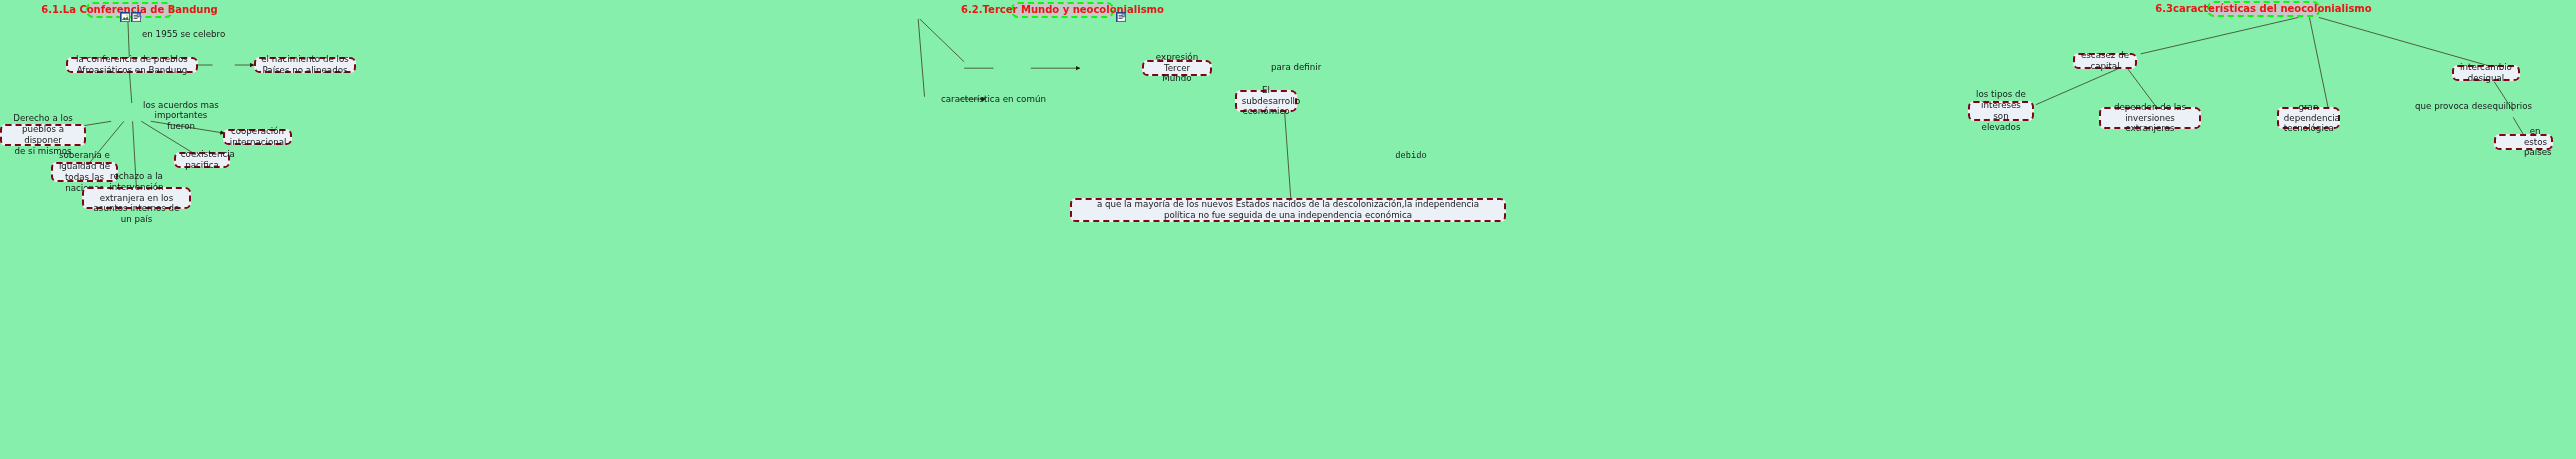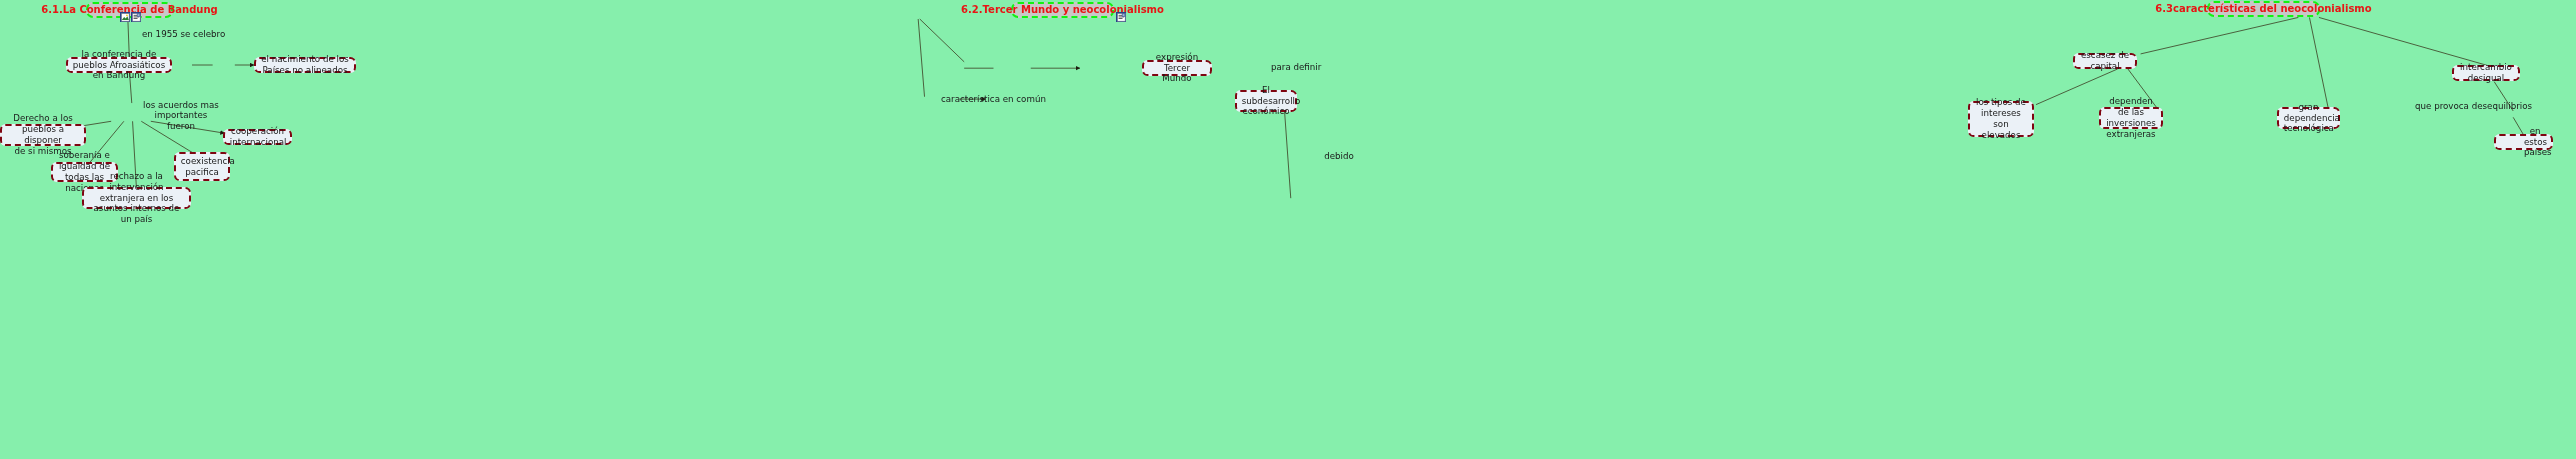--- a/index.html
+++ b/index.html
@@ -155,21 +155,21 @@
         <line x1="2" y1="3" x2="9" y2="3" stroke="#333" stroke-width="1"></line>
         <line x1="2" y1="5" x2="9" y2="5" stroke="#333" stroke-width="1"></line>
         <line x1="2" y1="7" x2="7" y2="7" stroke="#333" stroke-width="1"></line>
         <rect x="6.5" y="1" width="3.5" height="3.5" fill="#9fb7d4" stroke="#27408B" stroke-width="0.7"></rect>
       </svg>
     </span>
   </div>
 
   <div class="edge-label" style="left:94px; top:29px; width:79px;">en 1955 se celebro</div>
 
-  <div class="node" style="left:66px; top:57px; width:106px; height:16px;">
+  <div class="node" style="left:66px; top:57px; width:132px; height:16px;">
     <span class="label">la conferencia de pueblos Afroasiáticos en Bandung</span>
   </div>
 
   <div class="edge-label" style="left:205px; top:58px; width:35px;">supuso</div>
 
   <div class="node" style="left:254px; top:57px; width:102px; height:16px;">
     <span class="label">el nacimiento de los Países no alineados</span>
   </div>
 
   <div class="edge-label wrap" style="left:95px; top:100px; width:76px;">
@@ -191,21 +191,21 @@
     </span>
   </div>
 
   <div class="node" style="left:82px; top:187px; width:109px; height:22px;">
     <span class="label">
       <span>rechazo a la intervención extranjera en los</span><br>
       <span>asuntos internos de un país</span>
     </span>
   </div>
 
-  <div class="node" style="left:174px; top:152px; width:56px; height:29px;">
+  <div class="node" style="left:174px; top:152px; width:56px; height:16px;">
     <span class="label">coexistencia pacifica</span>
   </div>
 
   <div class="node" style="left:223px; top:129px; width:69px; height:16px;">
     <span class="label">cooperación internacional</span>
   </div>
 
   <div class="root" style="left:1011px; top:1.6px; width:103px; height:16px;">
     <span class="label">6.2.Tercer Mundo y neocolonialismo</span>
   </div>
@@ -230,39 +230,45 @@
 
   <div class="edge-label" style="left:893px; top:94px; width:87px;">característica en común</div>
 
   <div class="node" style="left:1235px; top:90px; width:62px; height:22px;">
     <span class="label">
       <span>El subdesarrollo</span><br>
       <span>económico</span>
     </span>
   </div>
 
-  <div class="edge-label" style="left:1268px; top:151px; width:46px;">debido</div>
-
+  <div class="edge-label" style="left:1340px; top:151px; width:46px;font-family:Liberation Mono, monospace;">debido</div>
+
+  <div class="node" style="left:1070px; top:198px; width:436px; height:24px;">
+    <span class="label">
+      <span>a que la mayoría de los nuevos Estados nacidos de la descolonización,la independencia</span><br>
+      <span>política no fue seguida de una independencia económica</span>
+    </span>
+  </div>
 
   <div class="root" style="left:2207px; top:0.8px; width:113px; height:16px;">
     <span class="label">6.3características del neocolonialismo</span>
   </div>
 
   <div class="node" style="left:2073px; top:53px; width:64px; height:16px;">
     <span class="label">escasez de capital</span>
   </div>
 
-  <div class="node" style="left:1968px; top:101px; width:66px; height:36px;">
+  <div class="node" style="left:1968px; top:101px; width:66px; height:20px;">
     <span class="label">
       <span>los tipos de intereses</span><br>
       <span>son elevados</span>
     </span>
   </div>
 
-  <div class="node" style="left:2099px; top:107px; width:64px; height:22px;">
+  <div class="node" style="left:2099px; top:107px; width:102px; height:22px;">
     <span class="label">
       <span>dependen de las inversiones</span><br>
       <span>extranjeras</span>
     </span>
   </div>
 
   <div class="node" style="left:2277px; top:107px; width:63px; height:22px;">
     <span class="label">
       <span>gran dependencia</span><br>
       <span>tecnológica</span>

